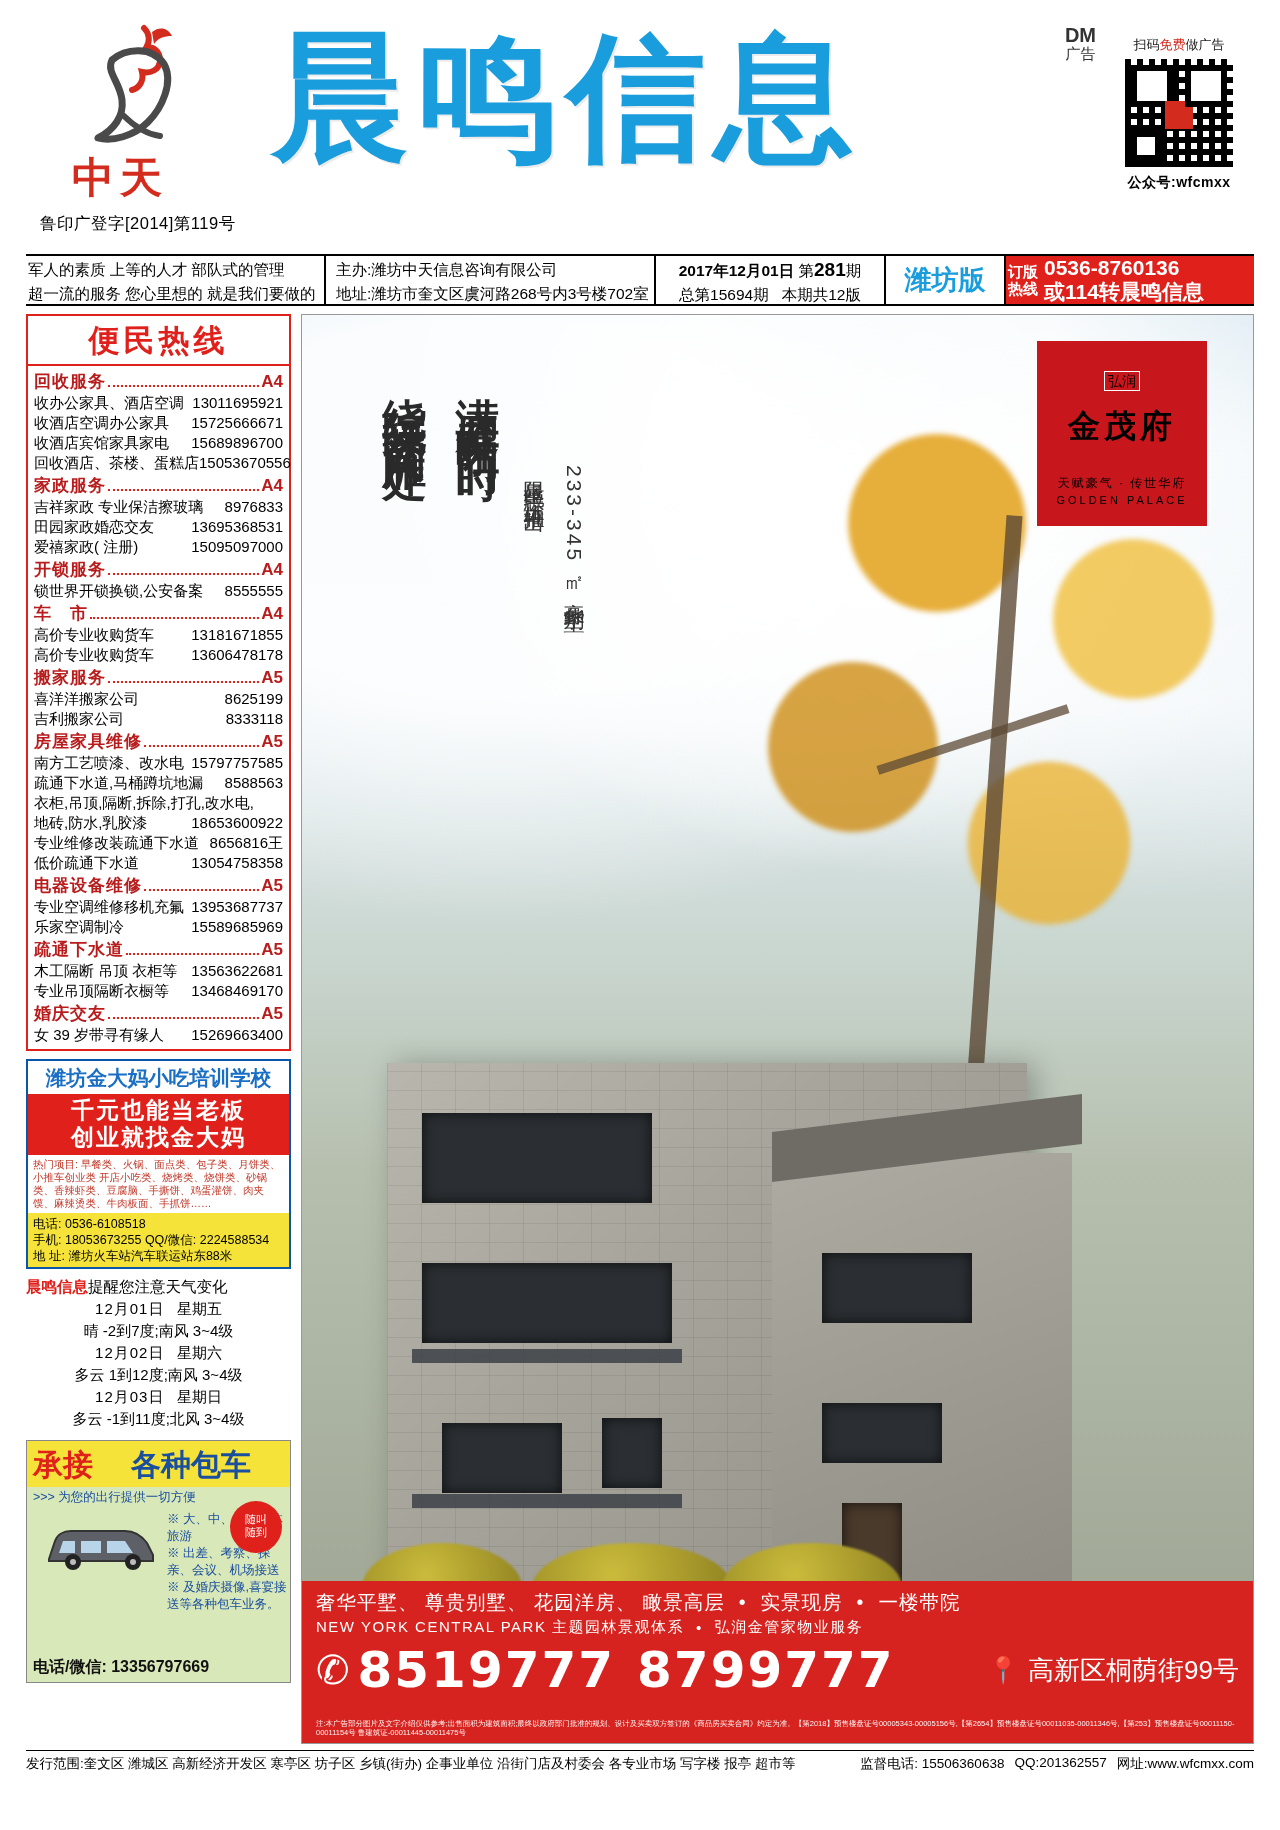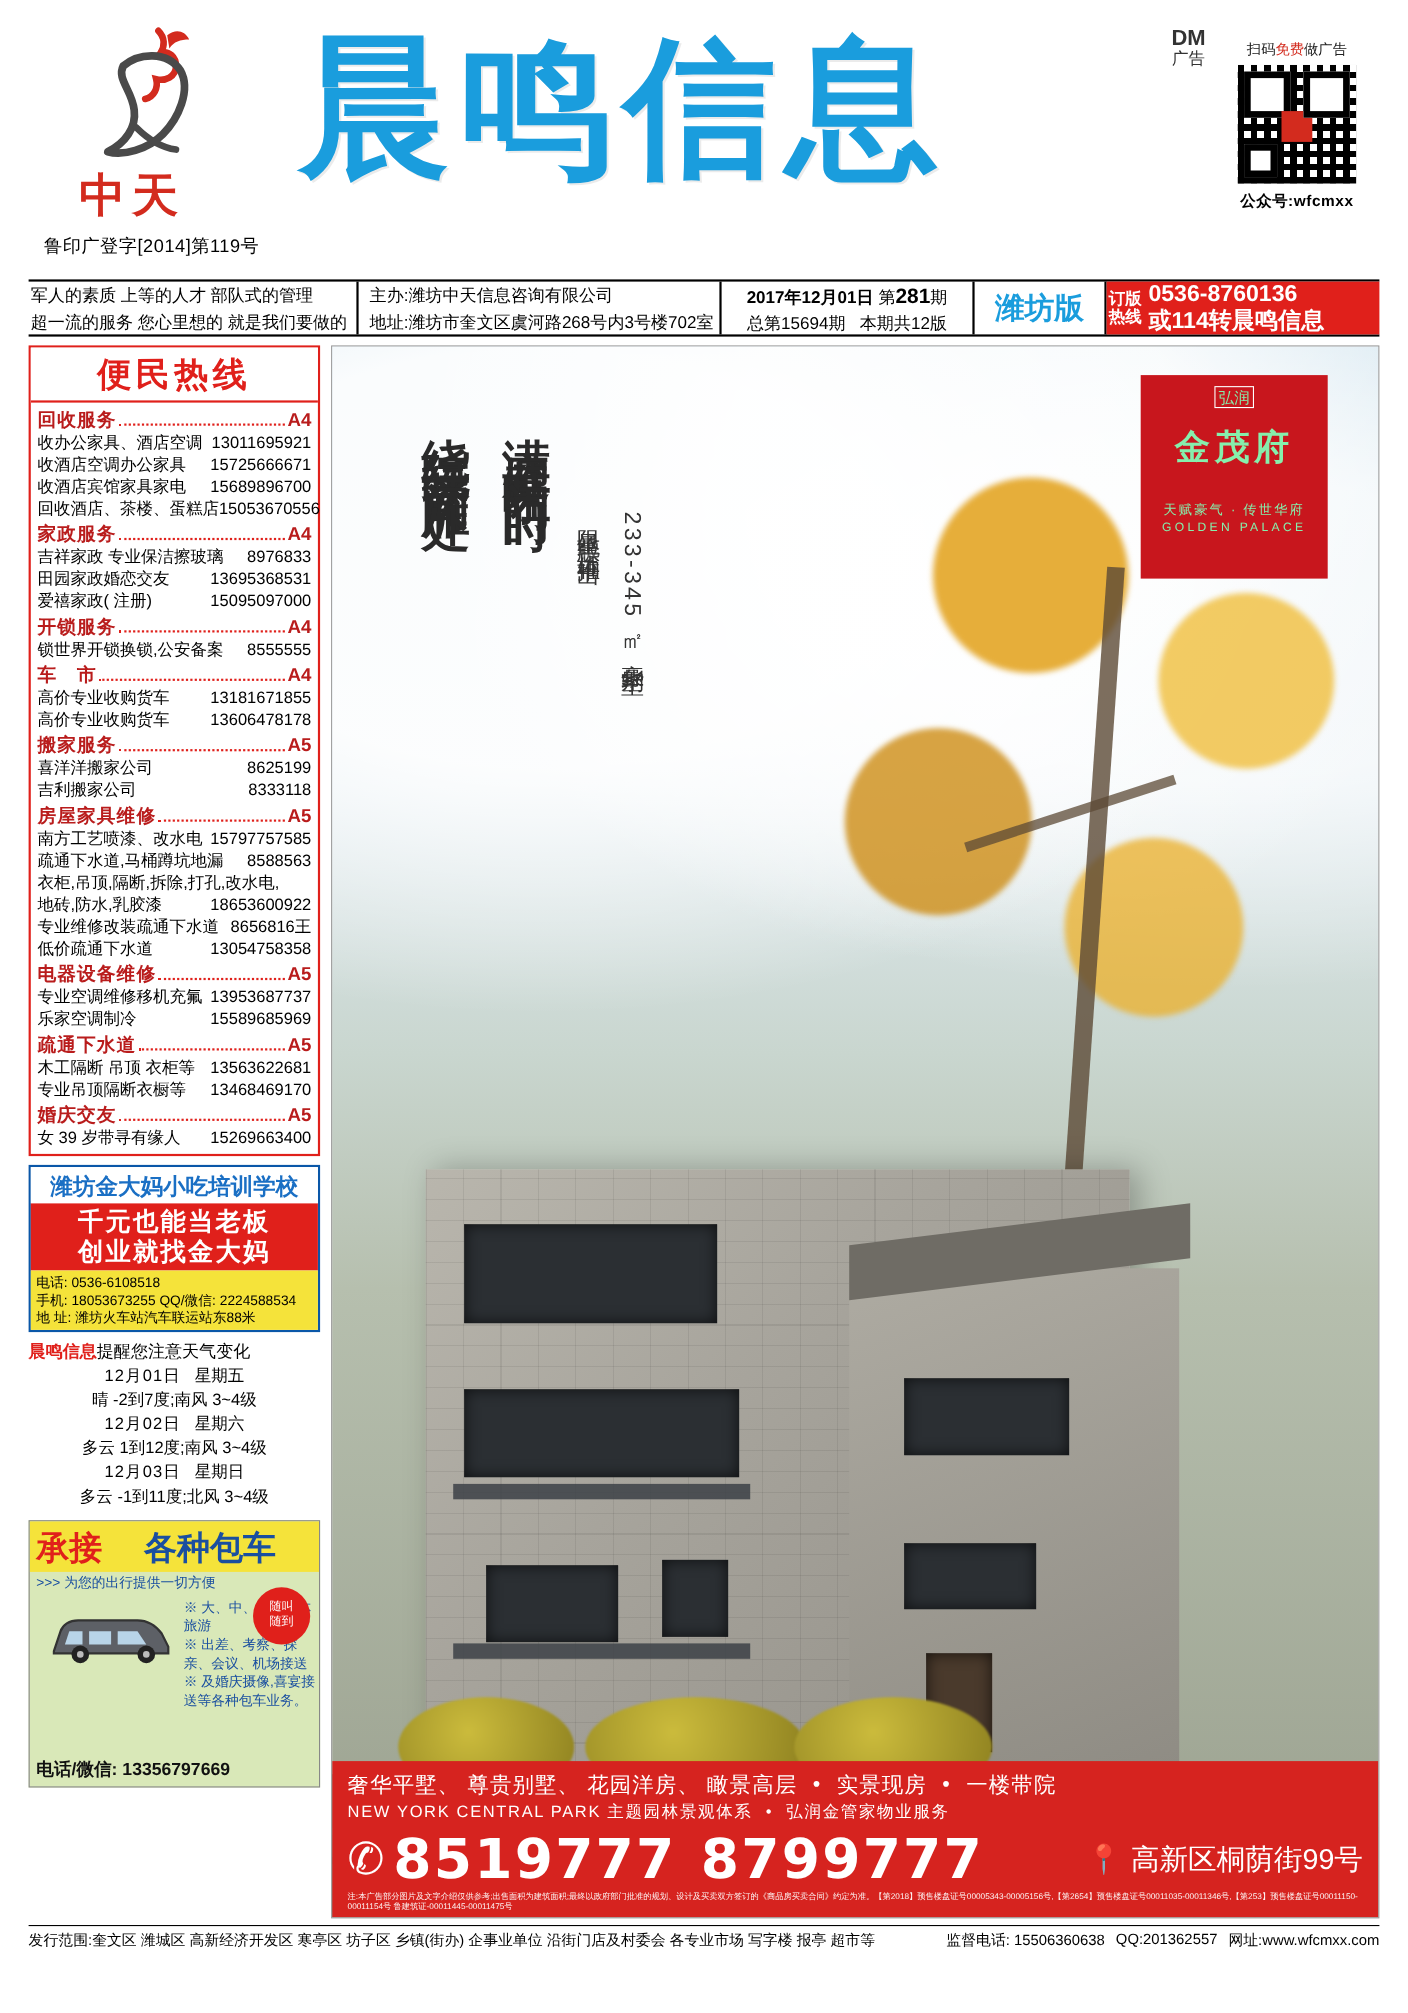--- a/index.html
+++ b/index.html
@@ -154,34 +154,34 @@
   .shrub { position:absolute; bottom:110px; width:160px; height:90px; border-radius:50%;
            background:radial-gradient(circle at 40% 35%, #cbbb3c, #8c7f1f); filter:blur(1px);}
   
   .ad-vtext { position:absolute; left:74px; top:48px; display:flex; flex-direction:row-reverse; gap:14px;}
   .ad-vtext .col { writing-mode:vertical-rl; font-family:"DejaVu Serif",serif; font-size:44px;
                    color:#2a2a2a; letter-spacing:10px; text-shadow:0 1px 2px rgba(255,255,255,.7); font-weight:bold;}
   .ad-vspec { position:absolute; left:218px; top:150px; display:flex; flex-direction:row-reverse; gap:12px;}
   .ad-vspec .col { writing-mode:vertical-rl; font-size:21px; color:#333; letter-spacing:3px;
                    text-shadow:0 1px 2px rgba(255,255,255,.6);}
   .logo-card { position:absolute; right:46px; top:26px; width:170px; height:185px; background:#c8161d;
-               color:#86efac; text-align:center; padding-top:10px;}
+               color:#000000; text-align:center; padding-top:30px;}
   .logo-card .m1 { font-size:14px; border:1px solid #fff; display:inline-block; padding:2px 3px; line-height:14px;}
   .logo-card .m2 { font-family:"DejaVu Serif",serif; font-size:32px; font-weight:bold; letter-spacing:4px; margin-top:14px;}
   .logo-card .m3 { font-size:12px; margin-top:26px; letter-spacing:2px;}
   .logo-card .m4 { font-size:11px; letter-spacing:3px; margin-top:2px;}
   
   .ad-footer { position:absolute; left:0; right:0; bottom:0; background:#d6231f; color:#fff; padding:8px 14px 6px;}
   .ad-f1 { font-size:19.5px; letter-spacing:1px; display:flex; gap:14px; align-items:center; flex-wrap:wrap;}
   .ad-f2 { font-size:15px; letter-spacing:1.5px; display:flex; gap:12px; align-items:center; margin-top:2px;}
   .ad-phone { display:flex; align-items:center; margin-top:4px; }
   .ad-phone .ic { font-size:40px; margin-right:8px; }
   .ad-phone .num { font-size:50px; font-weight:bold; letter-spacing:2px; font-family:"DejaVu Sans",sans-serif;}
   .ad-phone .addr { margin-left:auto; font-size:26px; display:flex; align-items:center; gap:8px;}
-  .ad-fine { font-size:7.5px; line-height:9px; margin-top:0; opacity:.95;}
+  .ad-fine { font-size:7.5px; line-height:9px; margin-top:20px; opacity:.95;}
 
   
   .footer { border-top:1px solid #000; margin-top:6px; font-size:13.5px; padding-top:4px; display:flex; gap:10px; white-space:nowrap;}
   .footer .r { margin-left:auto; }
 </style>
 </head>
 <body>
 
 <div class="page">
 
@@ -395,20 +395,21 @@
             </div>
           </div>
       </div>
 
       <div class="ad-school">
         <div class="t1">潍坊金大妈小吃培训学校</div>
         <div class="red">
           <div>千元也能当老板</div>
           <div>创业就找金大妈</div>
         </div>
+        <div class="body">热门项目: 早餐类、火锅、面点类、包子类、月饼类、小推车创业类 开店小吃类、烧烤类、烧饼类、砂锅类、香辣虾类、豆腐脑、手撕饼、鸡蛋灌饼、肉夹馍、麻辣烫类、牛肉板面、手抓饼……</div>
         <div class="yellow">
           <div>电话: 0536-6108518</div>
           <div>手机: 18053673255 QQ/微信: 2224588534</div>
           <div>地 址: 潍坊火车站汽车联运站东88米</div>
         </div>
       </div>
 
       <div class="weather">
         <div class="wh">
           <b>晨鸣信息</b><span>提醒您注意天气变化</span>

